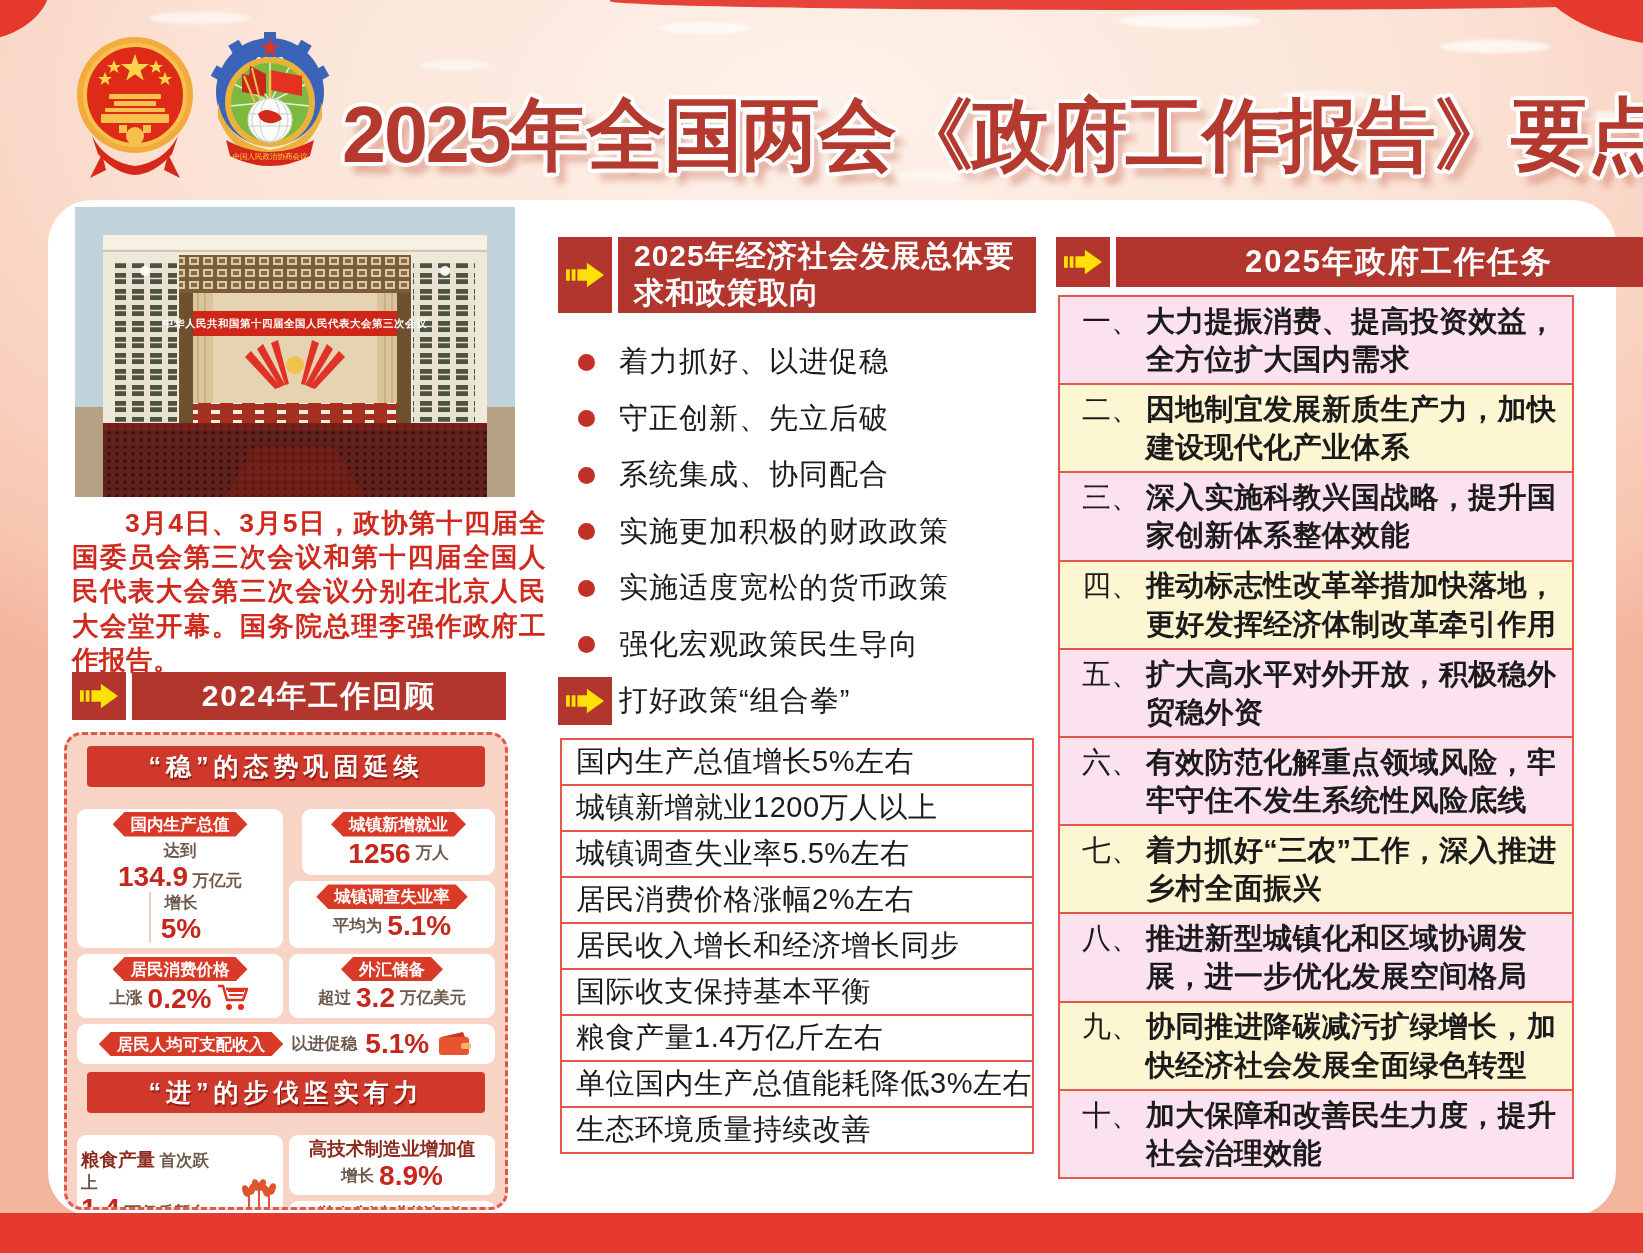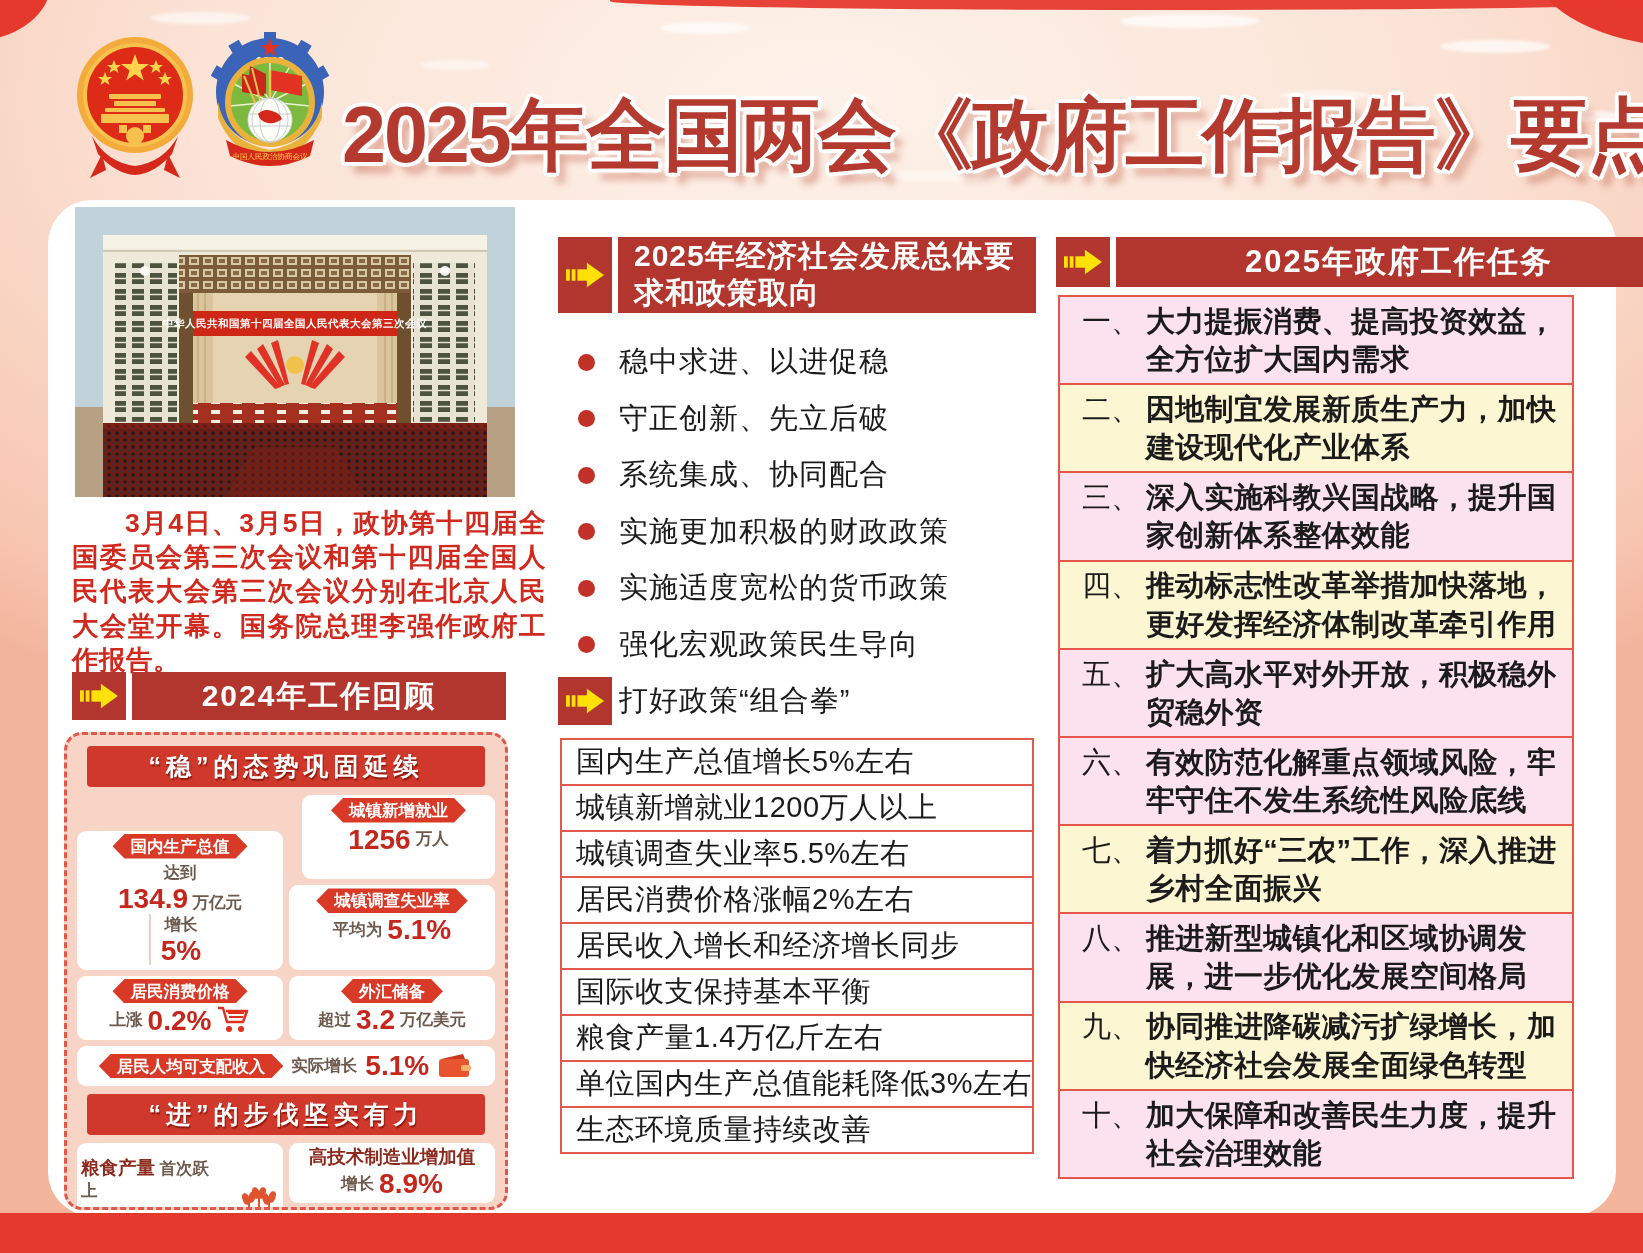--- a/index.html
+++ b/index.html
@@ -44,21 +44,21 @@
     letter-spacing:.5px;white-space:nowrap;}
   .intro{position:absolute;left:24px;top:306px;width:474px;margin:0;
     font-size:26.5px;line-height:1.29;font-weight:700;color:var(--paragraph-red);
     text-align:justify;text-indent:2em;letter-spacing:.5px;}
   .head-2024{left:24px;top:472px;width:434px;height:48px;}
   .head-2024 .band{font-size:30px;letter-spacing:2px;}
 
   .review-box{position:absolute;left:16px;top:532px;width:444px;height:478px;box-sizing:border-box;
     background:var(--box-bg);border:3px dashed var(--box-border);border-radius:18px;padding:9px 10px;overflow:hidden;}
   .ribbon{background:var(--ribbon-red);color:#fff;font-weight:700;font-size:25px;text-align:center;
-    letter-spacing:5px;padding:4px 4px;border-radius:4px;margin:2px 10px 8px;
+    letter-spacing:5px;padding:4px 4px;border-radius:4px;margin:2px 10px 22px;
     text-shadow:1px 2px 1px rgba(110,10,0,.65);}
   .stat-grid{display:grid;grid-template-columns:1fr 1fr;gap:6px;margin-bottom:8px;}
   .stat-grid.stable{grid-template-areas:"gdp jobs" "gdp unemp" "cpi forex" "inc inc";}
   .stat-grid.prog{grid-template-areas:"grain high" "grain equip" "ev con" "energy energy";}
   .scard{background:#fff;border-radius:9px;padding:3px 4px 5px;display:flex;flex-direction:column;
     align-items:center;justify-content:flex-start;min-height:0;}
   .pill{background:var(--pill-red);color:#fff;font-weight:700;font-size:16.5px;line-height:1;
     padding:4px 18px;clip-path:polygon(12px 0,calc(100% - 12px) 0,100% 50%,calc(100% - 12px) 100%,12px 100%,0 50%);
     white-space:nowrap;}
   .pre{font-size:16.5px;color:var(--gray-text);font-weight:700;}
@@ -259,21 +259,21 @@
           <polygon points="22,0 40,13 22,26" fill="var(--arrow-yellow)"></polygon>
         </svg>
       </div>
       <div class="band">2024年工作回顾</div>
     </div>
 
     <div class="review-box">
       <div class="ribbon">“稳”的态势巩固延续</div>
 
       <div class="stat-grid stable">
-        <div class="scard" style="grid-area:gdp;margin-top:36px;">
+        <div class="scard" style="grid-area:gdp;">
           <span class="pill">国内生产总值</span>
           <div class="gdp-vals">
             <div class="half">
               <span class="pre">达到</span>
               <div><span class="val">134.9</span>
                    <span class="suf">万亿元</span></div>
             </div>
             <div class="half">
               <span class="pre">增长</span>
               <span class="val">5%</span>
@@ -318,21 +318,21 @@
           <span class="pill">外汇储备</span>
           <div class="hrow">
             <span class="pre">超过</span>
             <span class="val">3.2</span>
             <span class="suf">万亿美元</span>
           </div>
         </div>
 
         <div class="scard inc-card">
           <span class="pill">居民人均可支配收入</span>
-          <span class="pre">实际增长</span>
+          <span class="pre">以进促稳</span>
           <span class="val">5.1%</span>
           <span class="icon-cell">
             <svg width="36" height="26" viewBox="0 0 36 26">
               <rect x="2" y="6" width="30" height="18" rx="3" fill="#e8542f"></rect>
               <path d="M4,6 L26,1 L28,6 Z" fill="#c8371f"></path>
               <rect x="24" y="12" width="10" height="6" rx="2" fill="#f6b26b"></rect>
             </svg>
           </span>
         </div>
       </div>
@@ -391,21 +391,21 @@
           <rect x="12" y="7" width="12" height="12" fill="var(--arrow-yellow)"></rect>
           <polygon points="22,0 40,13 22,26" fill="var(--arrow-yellow)"></polygon>
         </svg>
       </div>
       <div class="band">2025年经济社会发展总体要求和政策取向</div>
     </div>
 
     <ul class="bullets">
       <li>
           <span class="dot"></span>
-          <span class="btext">稳中求进、以进促稳</span>
+          <span class="btext">着力抓好、以进促稳</span>
         </li>
       <li>
           <span class="dot"></span>
           <span class="btext">守正创新、先立后破</span>
         </li>
       <li>
           <span class="dot"></span>
           <span class="btext">系统集成、协同配合</span>
         </li>
       <li>

